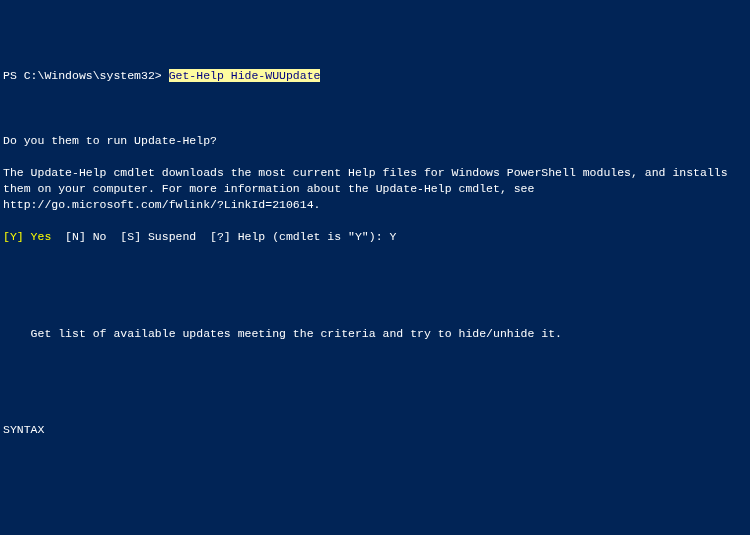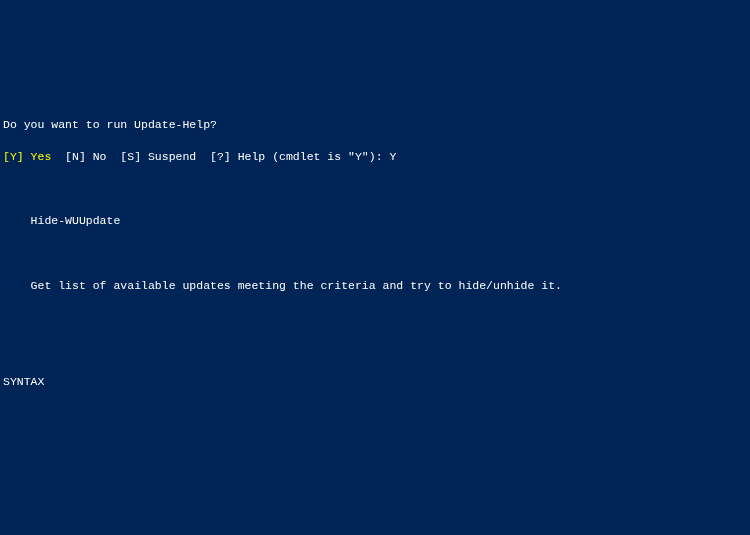--- a/index.html
+++ b/index.html
@@ -34,26 +34,26 @@
     }
     .output-block {
       word-break: break-word;
     }
   </style>
 </head>
 <body>
 
 
 
-<div class="output-block">
+<div class="output-block"><span class="line"><span class="prompt-prefix">PS C:\Windows\system32&gt; </span><span class="highlighted-cmd">Get-Help Hide-WUUpdate</span></span>
 <span class="line"> </span>
-<span class="line">Do you want to run Update-Help?</span>
+<span class="line">Do you them to run Update-Help?</span>
+<span class="line">The Update-Help cmdlet downloads the most current Help files for Windows PowerShell modules, and installs them on your computer. For more information about the Update-Help cmdlet, see http://go.microsoft.com/fwlink/?LinkId=210614.</span>
 <span class="line"><span class="yellow-opt">[Y] Yes</span><span>  [N] No  [S] Suspend  [?] Help (cmdlet is "Y"): Y</span></span>
 <span class="line"> </span>
-<span class="line">    Hide-WUUpdate</span>
 <span class="line"> </span>
 <span class="line">    Get list of available updates meeting the criteria and try to hide/unhide it.</span>
 <span class="line"> </span>
 <span class="line"> </span>
 <span class="line">SYNTAX</span>
 
 
 
 
 

